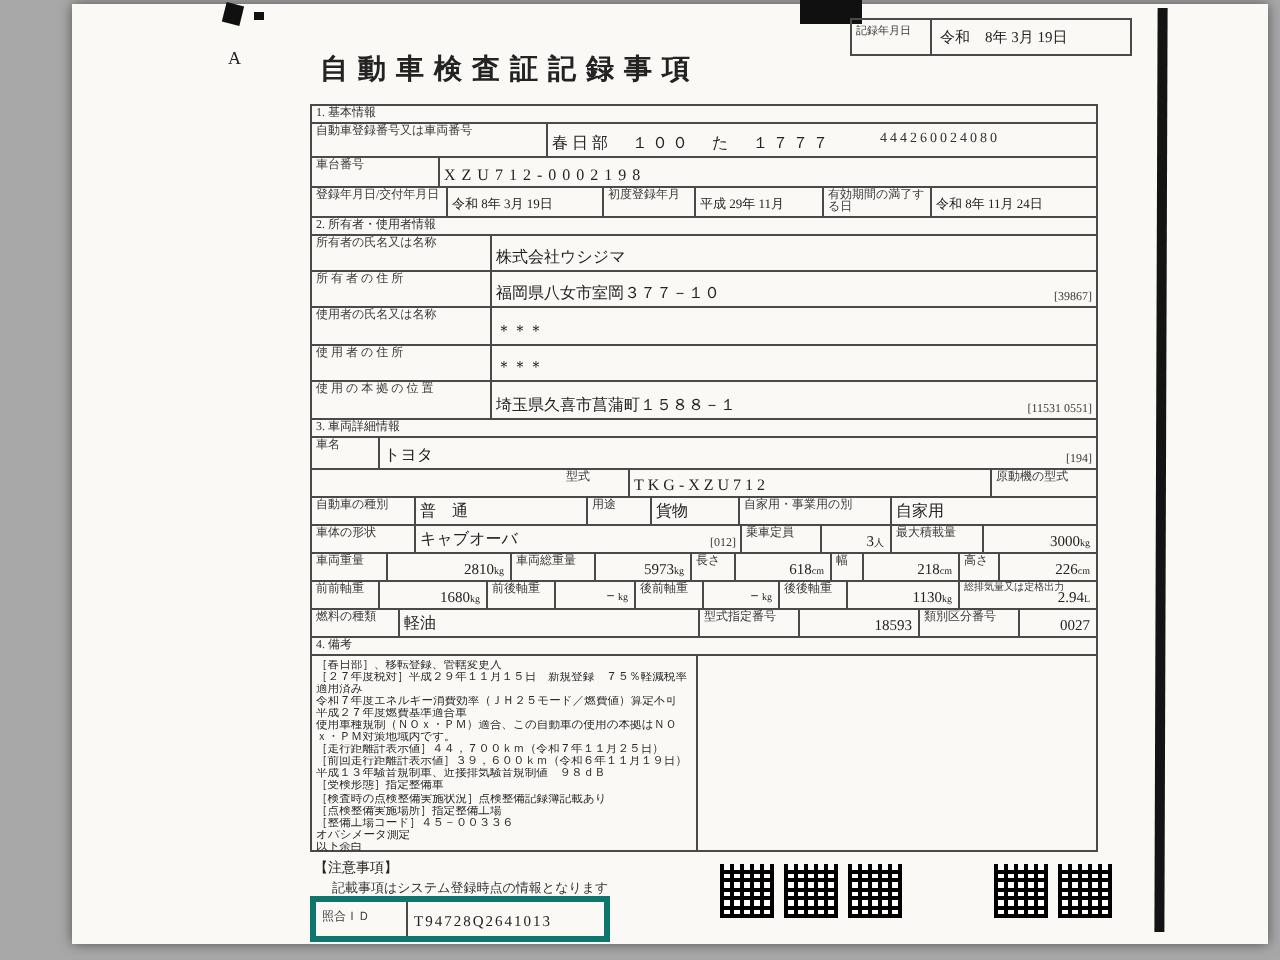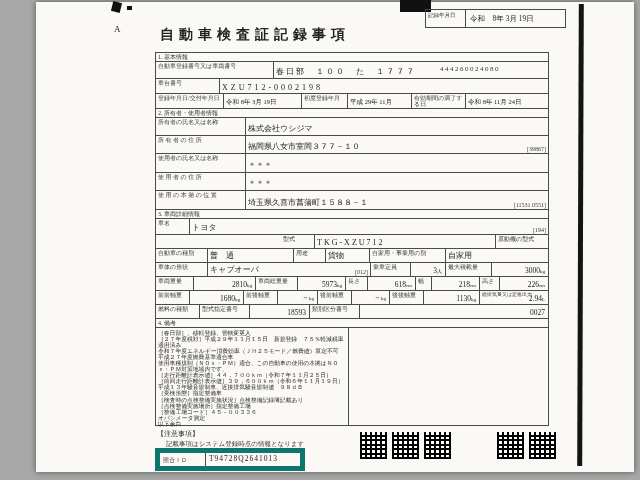--- a/index.html
+++ b/index.html
@@ -28,21 +28,21 @@
   .code{position:absolute;right:2px;bottom:1px;font-size:6px;color:#3a3a3a;white-space:nowrap;}
   .sp2{letter-spacing:2px;}.sp3{letter-spacing:3px;}
   .small{font-size:6.5px;}
   .unit{font-size:5px;}
   .remarks{position:relative;height:97px;}
   .remarks .divider{position:absolute;left:192px;top:0;bottom:0;width:1px;background:#4a4a4a;}
   .rlines{position:absolute;left:2px;top:2px;width:188px;}
   .rline{font-size:5.8px;line-height:6.05px;white-space:nowrap;overflow:hidden;color:#2a2a2a;}
   .notice-title{position:absolute;left:157px;top:429px;font-size:7px;}
   .notice-body{position:absolute;left:166px;top:440px;font-size:6.5px;color:#333;}
-  .refbox{position:absolute;left:155px;top:448px;width:150px;height:23px;border:5px solid #0f766e;display:flex;box-sizing:border-box;}
+  .refbox{position:absolute;left:155px;top:448px;width:150px;height:23px;border:3px solid #0f766e;display:flex;box-sizing:border-box;}
   .refbox .rl{width:46px;border-right:1px solid #4a4a4a;font-size:6px;color:#3a3a3a;padding:3px 0 0 3px;box-sizing:border-box;}
   .refbox .rv{flex:1;position:relative;}
   .refbox .rv span{position:absolute;left:3px;bottom:3px;font-size:7.5px;letter-spacing:1px;}
   .qr{position:absolute;width:27px;height:27px;
     background:
       repeating-linear-gradient(0deg,#000 0 2px,transparent 2px 4px,#000 4px 6px,transparent 6px 9px),
       repeating-linear-gradient(90deg,#000 0 2px,#fff 2px 5px,#000 5px 7px,#fff 7px 10px);}
 </style>
 </head>
 <body>
@@ -269,20 +269,23 @@
         <div class="valr"><span>1130</span><span class="unit">kg</span></div>
       </div>
     <div class="c" style="flex:1;">
         <div class="lbl" style="font-size:5px;">総排気量又は定格出力</div>
         <div class="valr"><span>2.94</span><span class="unit">L</span></div>
       </div>
   </div>
   <div class="row" style="height:14px;border-bottom:1px solid #4a4a4a;">
     <div class="c lblc" style="width:44px;">
         <div class="lbl">燃料の種類</div>
+      </div>
+    <div class="c" style="width:150px;">
+        <div class="val">軽油</div>
       </div>
     <div class="c lblc" style="width:50px;">
         <div class="lbl">型式指定番号</div>
       </div>
     <div class="c" style="width:60px;">
         <div class="valr">18593</div>
       </div>
     <div class="c lblc" style="width:50px;">
         <div class="lbl">類別区分番号</div>
       </div>

